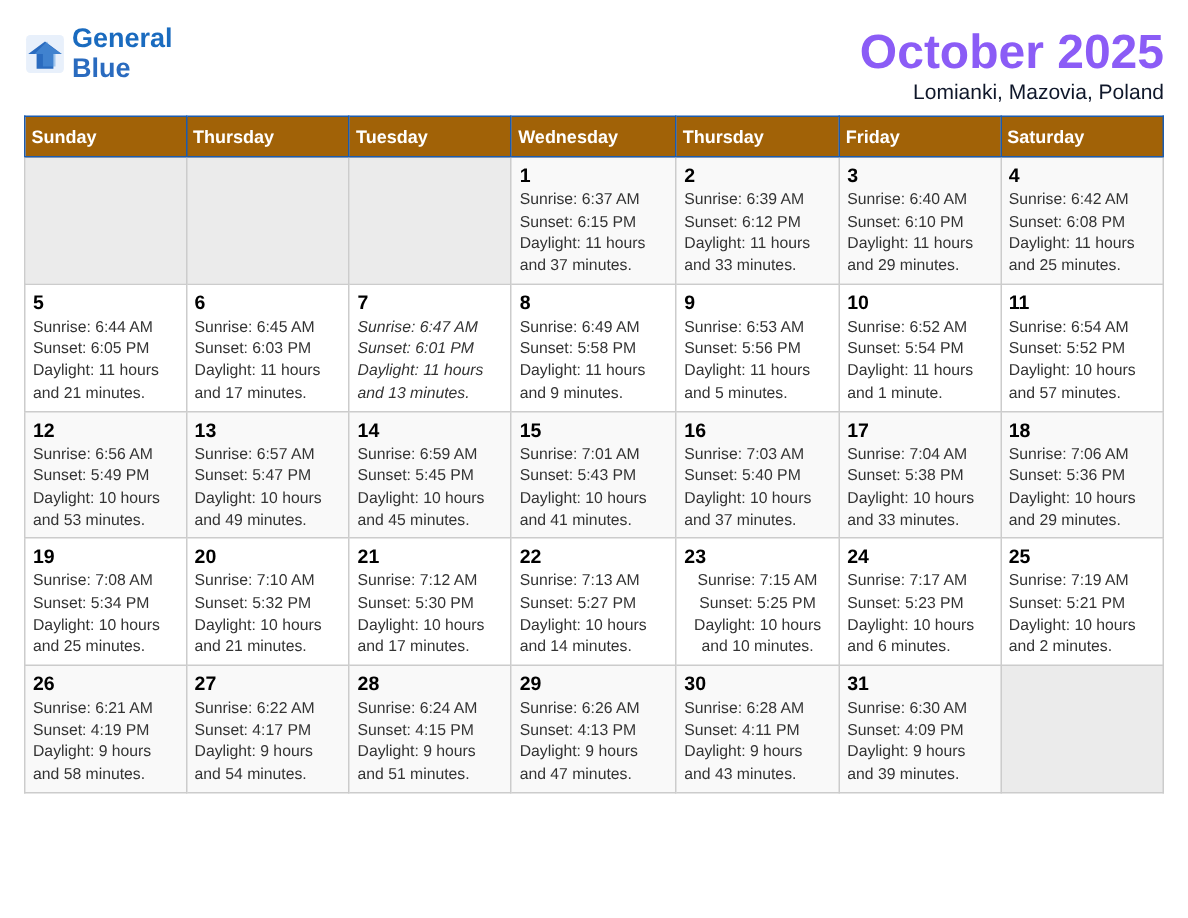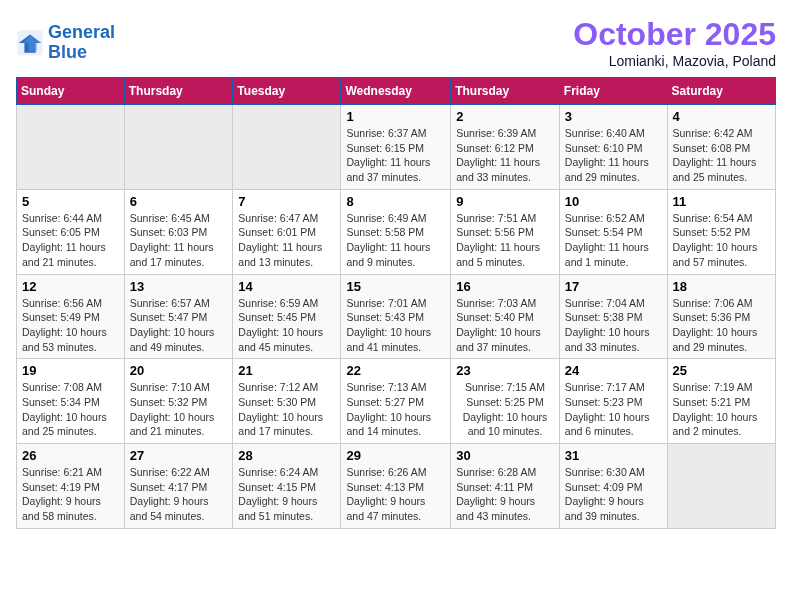--- a/index.html
+++ b/index.html
@@ -5,21 +5,21 @@
     * { box-sizing: border-box; margin: 0; padding: 0; }
     body {
       font-family: Arial, sans-serif;
       background: #fff;
       width: 792px;
       min-height: 612px;
       padding: 16px;
     }
     .header {
       display: flex;
-      align-items: center;
+      align-items: flex-start;
       justify-content: space-between;
       margin-bottom: 8px;
     }
     .logo {
       display: flex;
       align-items: center;
       gap: 4px;
     }
     .logo-text {
       font-size: 18px;
@@ -45,21 +45,21 @@
     .subtitle {
       font-size: 14px;
       color: #0f172a;
     }
     table {
       width: 100%;
       border-collapse: collapse;
       font-size: 11px;
     }
     thead tr th {
-      background-color: #be185d;
+      background-color: #a16207;
       color: #fff;
       padding: 6px 4px;
       text-align: left;
       font-size: 12px;
       font-weight: bold;
       border: 1px solid #1a5baf;
     }
     tbody tr td {
       border: 1px solid #ccc;
       padding: 4px 5px;
@@ -166,35 +166,35 @@
         </td>
         <td>
           <span class="day-num">6</span>
           <div class="day-info" style="white-space: pre-line;">Sunrise: 6:45 AM
 Sunset: 6:03 PM
 Daylight: 11 hours
 and 17 minutes.</div>
         </td>
         <td>
           <span class="day-num">7</span>
-          <div class="day-info" style="white-space: pre-line;">Sunrise: 6:47 AM
+          <div class="day-info" style="white-space: pre-line; font-style: italic;">Sunrise: 6:47 AM
 Sunset: 6:01 PM
 Daylight: 11 hours
 and 13 minutes.</div>
         </td>
         <td>
           <span class="day-num">8</span>
           <div class="day-info" style="white-space: pre-line;">Sunrise: 6:49 AM
 Sunset: 5:58 PM
 Daylight: 11 hours
 and 9 minutes.</div>
         </td>
         <td>
           <span class="day-num">9</span>
-          <div class="day-info" style="white-space: pre-line;">Sunrise: 7:51 AM
+          <div class="day-info" style="white-space: pre-line;">Sunrise: 6:53 AM
 Sunset: 5:56 PM
 Daylight: 11 hours
 and 5 minutes.</div>
         </td>
         <td>
           <span class="day-num">10</span>
           <div class="day-info" style="white-space: pre-line;">Sunrise: 6:52 AM
 Sunset: 5:54 PM
 Daylight: 11 hours
 and 1 minute.</div>

